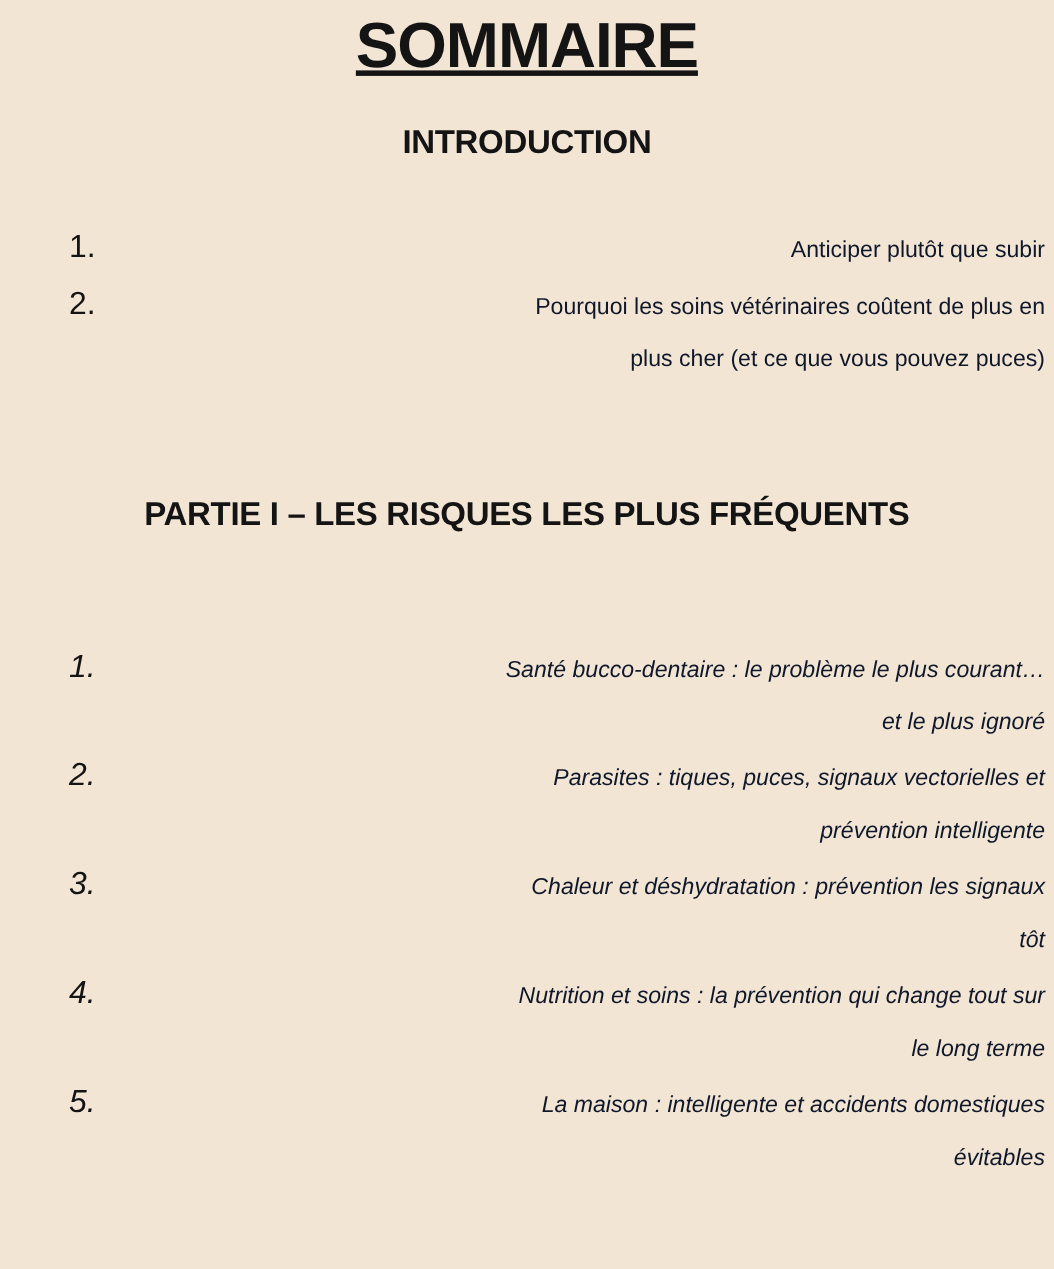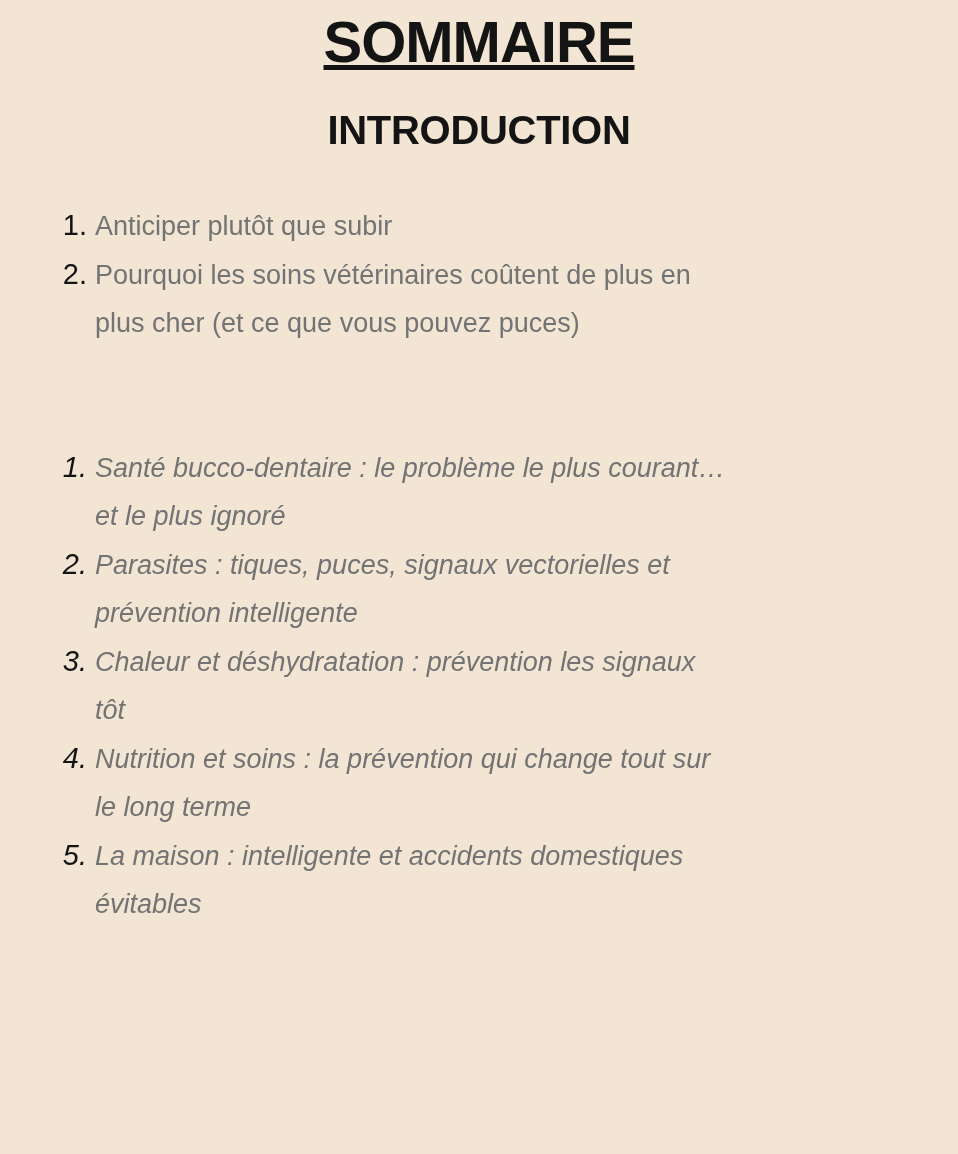--- a/index.html
+++ b/index.html
@@ -20,45 +20,45 @@
     margin: 12px 0 0 0;
     font-size: 58px;
     line-height: 60px;
     font-weight: 800;
     letter-spacing: -1px;
     text-align: center;
     text-decoration: underline;
   }
   h2.section-heading {
     margin: 40px 0 0 0;
-    font-size: 40px;
+    font-size: 30px;
     line-height: 36px;
     font-weight: 800;
     text-align: center;
     letter-spacing: -0.3px;
   }
   h2.part-heading {
     margin-top: 99px;
   }
   ol.toc-list {
     margin: 53px 0 0 0;
     padding: 0 8px 0 95px;
     list-style: decimal;
     list-style-position: outside;
   }
   ol.part-list {
     margin-top: 96px;
     font-style: italic;
   }
   ol.toc-list li {
-    font-size: 27px;
+    font-size: 21px;
     line-height: 48px;
-    text-align: left;
+    text-align: right;
     white-space: pre-line;
-    color: #737373;
+    color: #0f172a;
   }
   ol.toc-list li::marker {
     font-size: 29px;
     color: #141414;
   }
 </style>
 </head>
 <body>
 
 <div class="page">
@@ -68,20 +68,21 @@
   <section>
     <h2 class="section-heading">INTRODUCTION</h2>
     <ol class="toc-list intro-list">
       <li>Anticiper plutôt que subir</li>
       <li>Pourquoi les soins vétérinaires coûtent de plus en
 plus cher (et ce que vous pouvez puces)</li>
     </ol>
   </section>
 
   <section>
+    <h2 class="section-heading part-heading">PARTIE I – LES RISQUES LES PLUS FRÉQUENTS</h2>
     <ol class="toc-list part-list">
       <li>Santé bucco-dentaire : le problème le plus courant…
 et le plus ignoré</li>
       <li>Parasites : tiques, puces, signaux vectorielles et
 prévention intelligente</li>
       <li>Chaleur et déshydratation : prévention les signaux
 tôt</li>
       <li>Nutrition et soins : la prévention qui change tout sur
 le long terme</li>
       <li>La maison : intelligente et accidents domestiques

